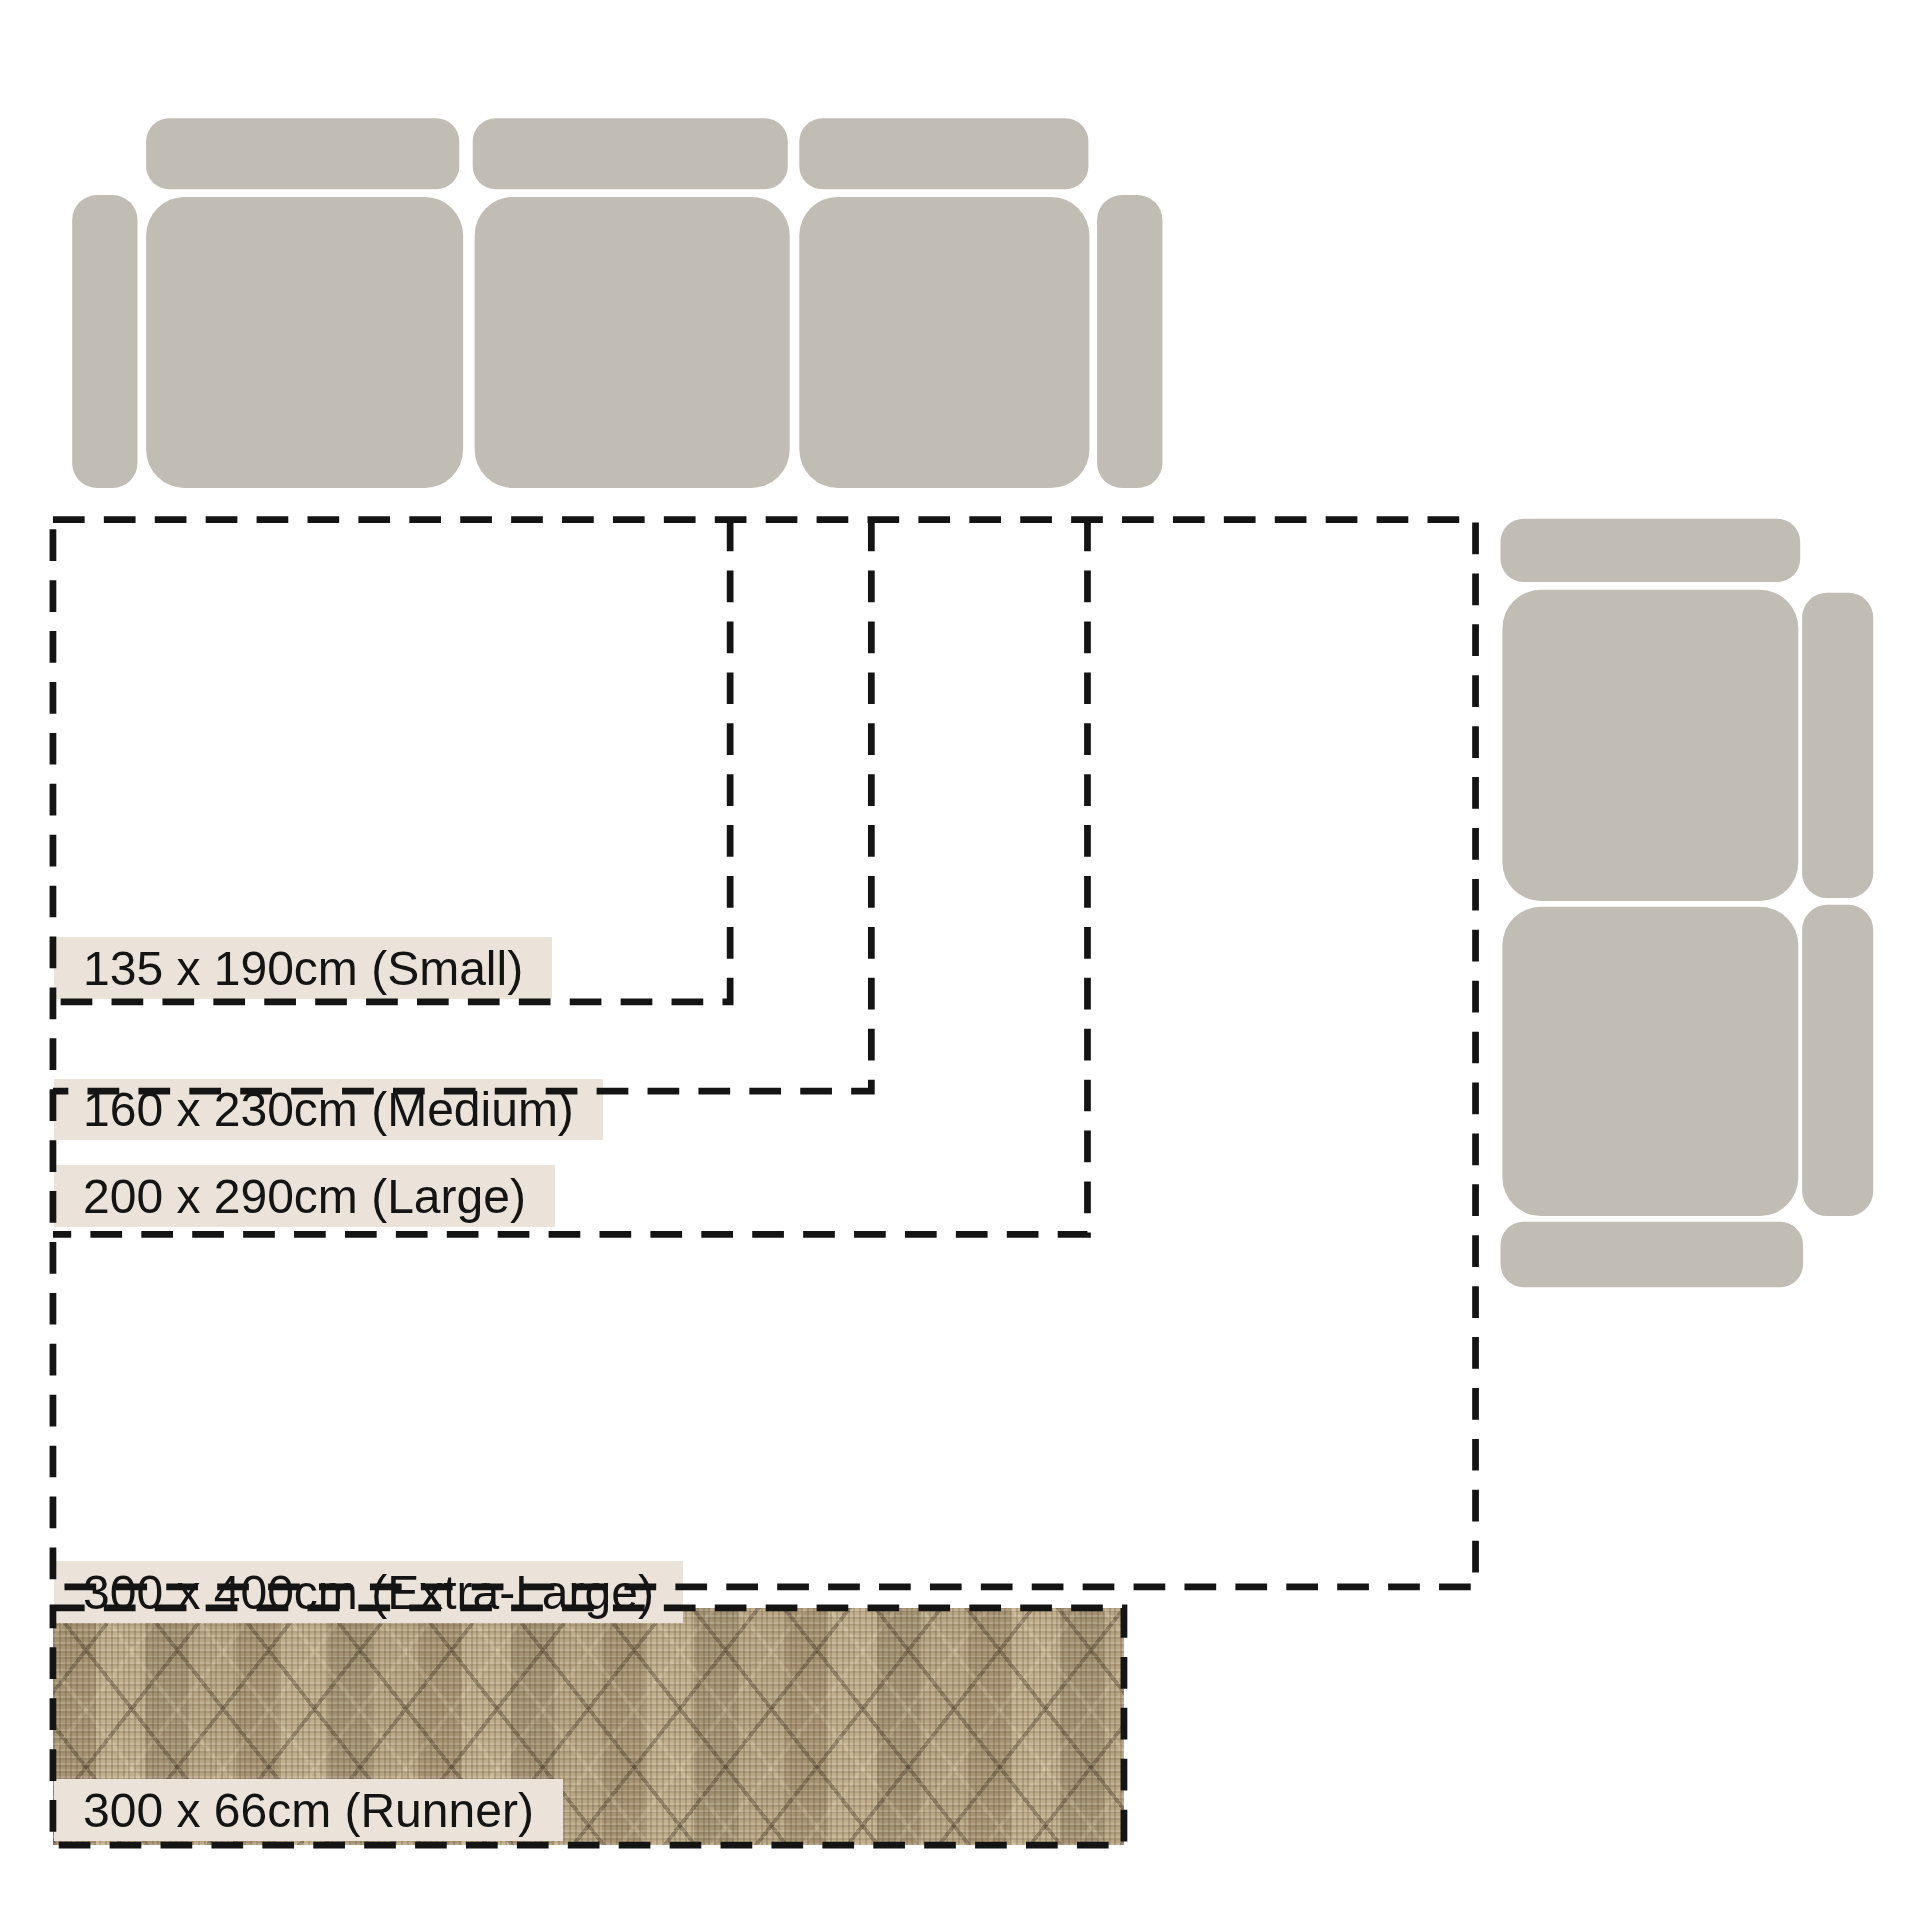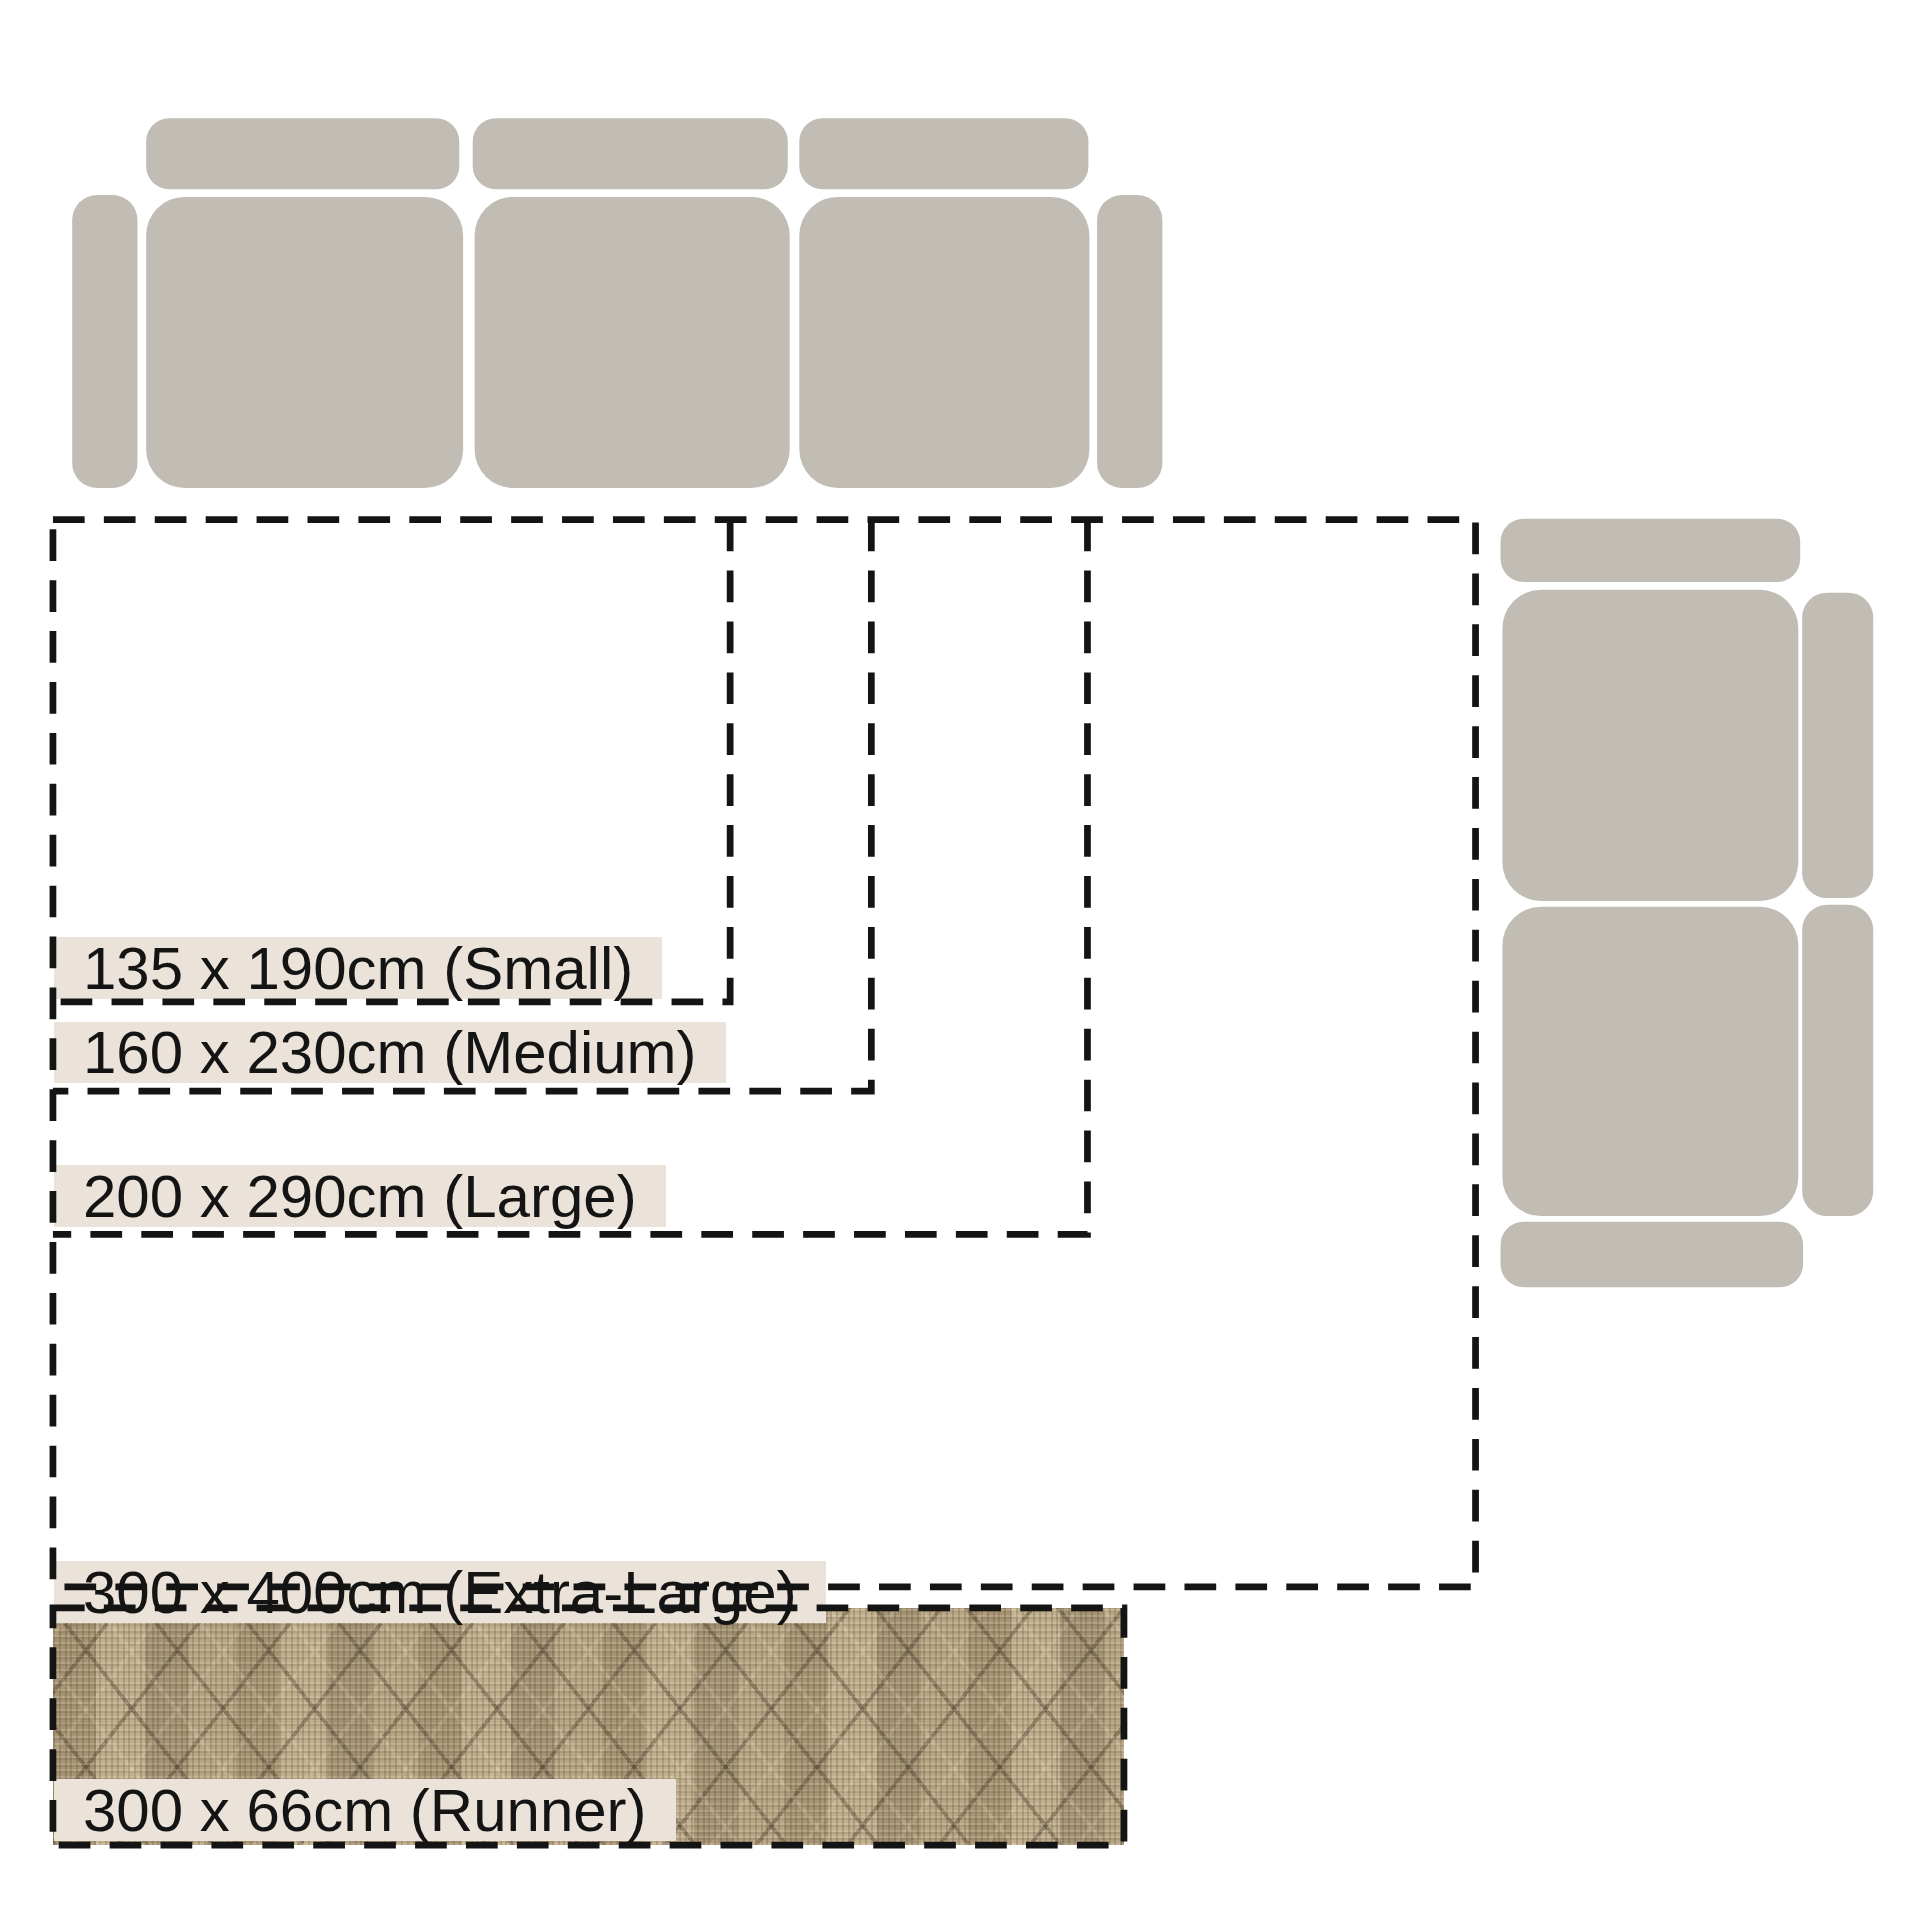--- a/index.html
+++ b/index.html
@@ -30,25 +30,25 @@
       repeating-linear-gradient(-52deg, rgba(58,46,32,.34) 0 3.8px, rgba(0,0,0,0) 3.8px 35px, rgba(255,240,210,.14) 35px 39px, rgba(0,0,0,0) 39px 72px),
       repeating-linear-gradient(90deg, rgba(125,100,66,.22) 0 43px, rgba(232,214,176,.25) 43px 92px, rgba(98,80,56,.18) 92px 136px, rgba(214,192,150,.15) 136px 183px);
   }
   .size-label{
     position:absolute;left:54px;
     z-index:2;
     height:62px;line-height:63px;
     padding:0 29px;
     background:var(--label-bg);
     color:var(--label-text);
-    font-size:60px;
+    font-size:48px;
     white-space:nowrap;
   }
   #label-small {top:937px;}
-  #label-medium{top:1022px;height:61px;line-height:61px;}
+  #label-medium{top:1079px;height:61px;line-height:61px;}
   #label-large {top:1165px;text-align:center;}
   #label-xl    {top:1521px;margin-top:40px;}
   #label-runner{top:1779px;}
   svg.overlay{
     position:absolute;left:0;top:0;z-index:3;
     pointer-events:none;
   }
   .sofa-part{fill:var(--sofa-gray);}
   .dash{
     fill:none;

